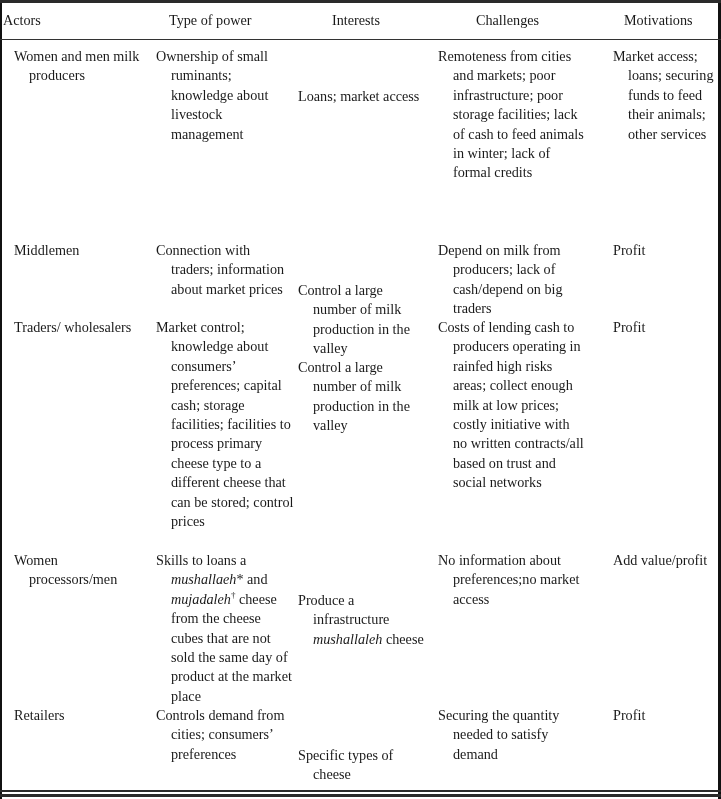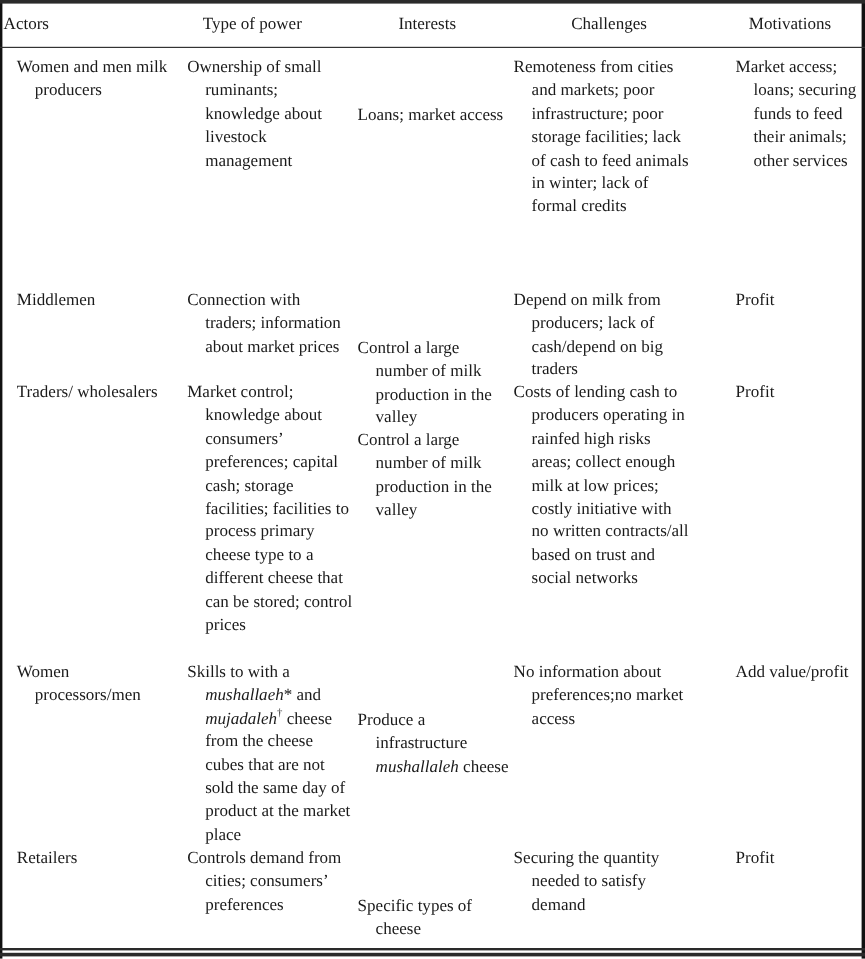--- a/index.html
+++ b/index.html
@@ -77,21 +77,21 @@
     .cell {
       position: absolute;
       top: 0;
       padding-left: 26px;
       text-indent: -15px;
       box-sizing: border-box;
     }
     .c-actors { left: 3px; width: 145px; }
     .c-power { left: 145px; width: 150px; }
     .c-interests { left: 287px; width: 140px; margin-top: 40px; }
-    .c-challenges { left: 417px; width: 158px; }
+    .c-challenges { left: 427px; width: 158px; }
     .c-motivations { left: 602px; width: 116px; }
 
     .r1 { top: 47px; }
     .r2 { top: 241px; }
     .r3 { top: 318px; }
     .r4 { top: 551px; }
     .r5 { top: 706px; }
 
     .it { font-style: italic; }
     sup { font-size: 9px; line-height: 0; vertical-align: 6px; }
@@ -132,21 +132,21 @@
 <div class="row r3">
   <div class="cell c-actors">Traders/ wholesalers</div>
   <div class="cell c-power">Market control; knowledge about consumers’ preferences; capital cash; storage facilities; facilities to process primary cheese type to a different cheese that can be stored; control prices</div>
   <div class="cell c-interests">Control a large number of milk production in the valley</div>
   <div class="cell c-challenges">Costs of lending cash to producers operating in rainfed high risks areas; collect enough milk at low prices; costly initiative with no written contracts/all based on trust and social networks</div>
   <div class="cell c-motivations">Profit</div>
 </div>
 
 <div class="row r4">
   <div class="cell c-actors">Women processors/men</div>
-  <div class="cell c-power"><span>Skills to with a </span><span class="it">mushallaeh</span><span>*</span><span> and </span><span class="it">mujadaleh</span><sup>†</sup><span> cheese from the cheese cubes that are not sold the same day of product at the market place</span></div>
+  <div class="cell c-power"><span>Skills to loans a </span><span class="it">mushallaeh</span><span>*</span><span> and </span><span class="it">mujadaleh</span><sup>†</sup><span> cheese from the cheese cubes that are not sold the same day of product at the market place</span></div>
   <div class="cell c-interests"><span>Produce a infrastructure </span><span class="it">mushallaleh</span><span> cheese</span></div>
   <div class="cell c-challenges">No information about preferences;no market access</div>
   <div class="cell c-motivations">Add value/profit</div>
 </div>
 
 <div class="row r5">
   <div class="cell c-actors">Retailers</div>
   <div class="cell c-power">Controls demand from cities; consumers’ preferences</div>
   <div class="cell c-interests">Specific types of cheese</div>
   <div class="cell c-challenges">Securing the quantity needed to satisfy demand</div>

